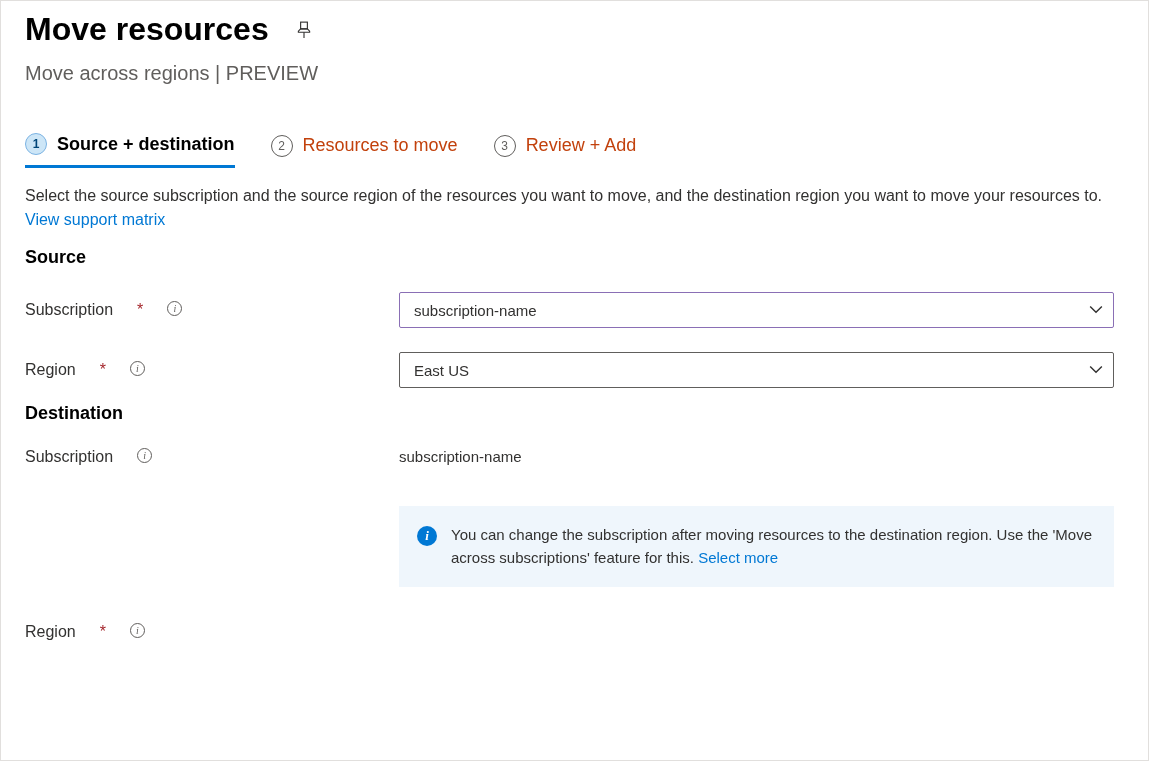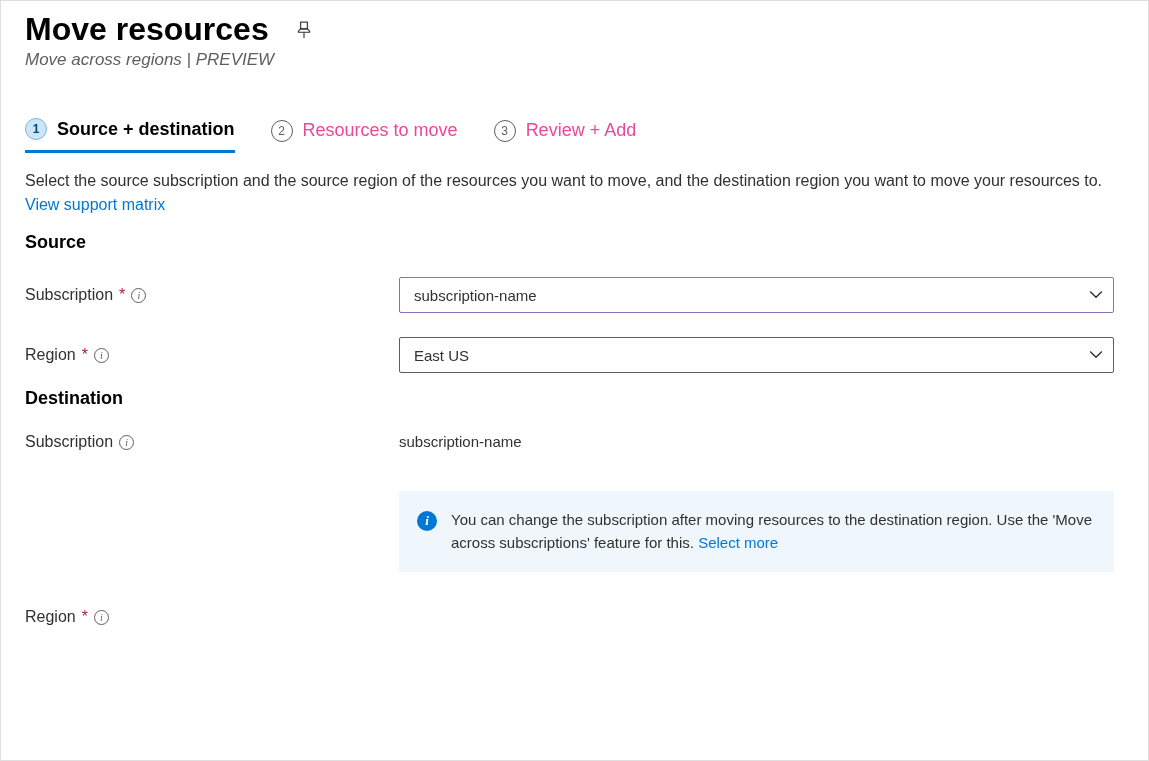--- a/index.html
+++ b/index.html
@@ -22,24 +22,23 @@
     gap: 26px;
   }
   h1 {
     font-size: 32px;
     font-weight: 600;
     margin: 0;
     color: #000;
   }
   .pin-icon svg { display: block; }
   .subtitle {
-    font-size: 17px;
+    font-size: 20px;
     color: #605e5c;
-    margin-top: 2px;
-    font-style: italic;
+    margin-top: 14px;
   }
   .tabs {
     display: flex;
     gap: 36px;
     margin-top: 48px;
     border-bottom: none;
   }
   .tab {
     display: flex;
     align-items: center;
@@ -59,21 +58,21 @@
     font-size: 12px;
     color: #605e5c;
     background: #fff;
   }
   .tab.active .num {
     background: #cde6f7;
     border-color: #7bb3e3;
     color: #004578;
     font-weight: 600;
   }
-  .tab .lbl { color: #ec4899; }
+  .tab .lbl { color: #c2410c; }
   .tab.active .lbl { color: #000; font-weight: 600; }
   .tab.active {
     border-bottom: 3px solid #0078d4;
   }
   .description {
     margin-top: 16px;
     font-size: 16px;
     color: #323130;
     line-height: 1.5;
     max-width: 1080px;
@@ -86,22 +85,22 @@
     color: #000;
   }
   .form-row {
     display: flex;
     align-items: center;
     margin-top: 24px;
   }
   .form-label-col {
     width: 374px;
     display: flex;
-    align-items: center;
-    gap: 6px;
+    align-items: flex-start;
+    gap: 24px;
     font-size: 16px;
     color: #323130;
   }
   .required { color: #a4262c; }
   .info-icon {
     width: 15px; height: 15px;
     border: 1px solid #605e5c;
     border-radius: 50%;
     display: inline-flex;
     align-items: center; justify-content: center;

